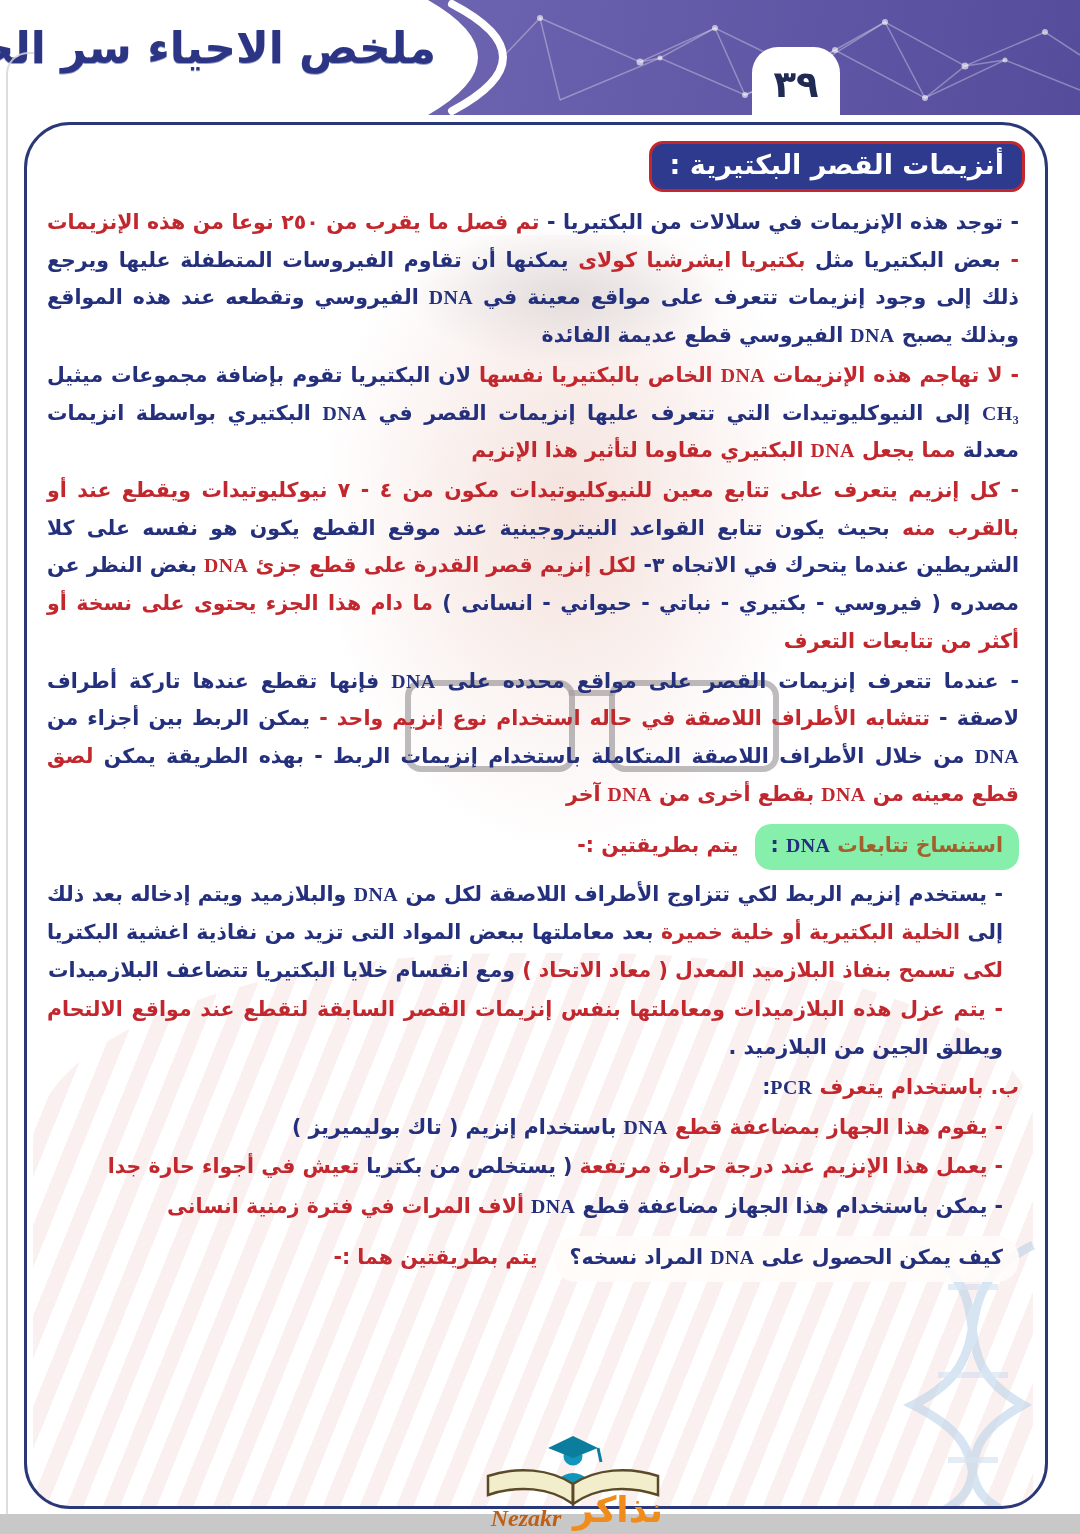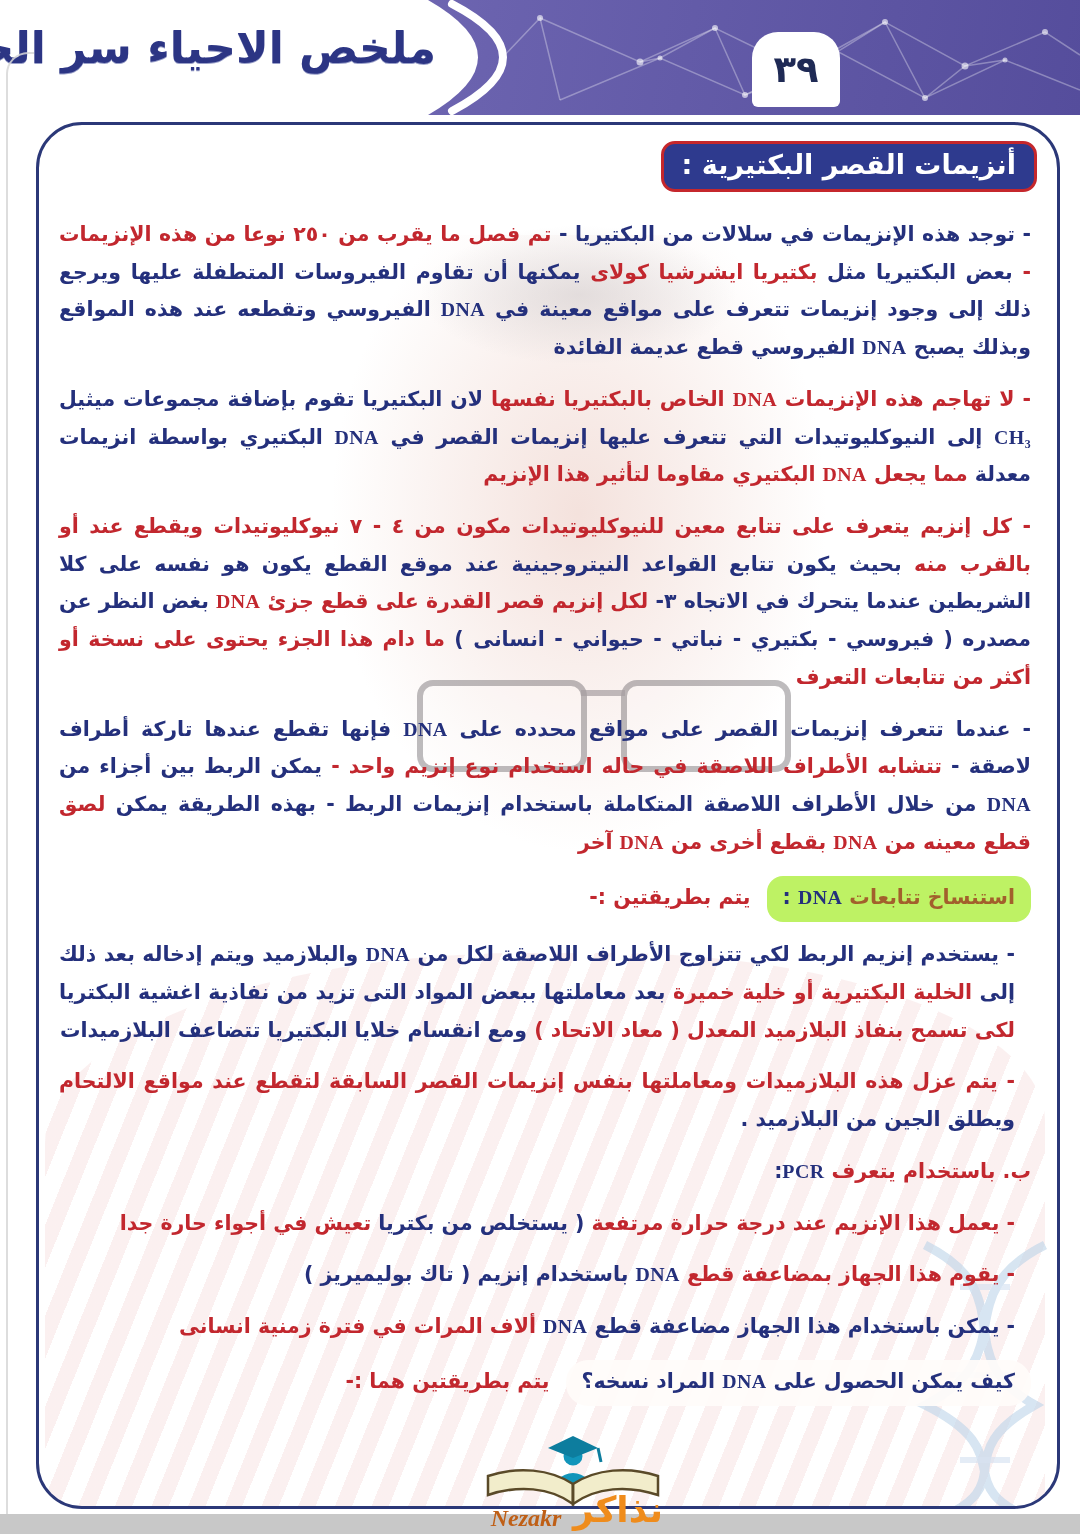--- a/index.html
+++ b/index.html
@@ -15,61 +15,61 @@
     overflow:hidden;
   }
   .banner svg{position:absolute;left:0;top:0;}
   .banner-title{
     position:absolute;left:6px;top:22px;width:430px;
     text-align:center;font-size:44px;font-weight:800;color:#2c3584;
     letter-spacing:-1px;white-space:nowrap;
     text-shadow:0 1px 0 #9aa0c9;
   }
   .page-badge{
-    position:absolute;left:752px;top:32px;width:88px;height:75px;
+    position:absolute;left:752px;top:47px;width:88px;height:75px;
     background:#fff;border-radius:26px 26px 6px 6px;
     display:flex;align-items:center;justify-content:center;
     font-size:37px;font-weight:700;color:#1f2a55;
   }
   .page-edge{
     position:absolute;left:6px;top:52px;width:26px;height:1470px;
     border:2px solid #d8d8d8;border-right:none;border-bottom:none;
     border-radius:22px 0 0 0;opacity:.85;
   }
   
   .content-box{
-    position:absolute;left:36px;top:122px;width:1018px;height:1381px;
+    position:absolute;left:24px;top:122px;width:1018px;height:1381px;
     border:3px solid #2b3878;border-radius:46px;
     overflow:hidden;background:transparent;
   }
   .pill-row{position:relative;z-index:2;padding:16px 20px 0 0;display:flex;justify-content:flex-start;}
   .section-pill{
     background:#2e3a8e;border:3px solid #c5272c;border-radius:14px;
     color:#fff;font-size:27px;font-weight:700;padding:5px 18px 9px;
     white-space:nowrap;
   }
   .blocks{
     position:relative;z-index:2;
     padding:10px 26px 0 20px;
     font-size:20.5px;font-weight:700;line-height:1.84;
     text-align:justify;color:#24307c;
   }
-  .blk{margin:14px 0;}
+  .blk{margin:2px 0;}
   .blk.lvl1{padding-right:16px;}
   .blk.hdr{text-align:right;margin:10px 0 6px;}
   .seg-b{color:#24307c;}
   .seg-r{color:#c2272e;}
   .seg-br{color:#a2602c;}
   .latin{
     font-family:"Liberation Serif","DejaVu Serif",serif;
     font-weight:600;font-size:.97em;letter-spacing:.4px;
     direction:ltr;unicode-bidi:embed;
   }
   .hpill{display:inline-block;border-radius:16px;padding:3px 16px 6px;}
-  .hpill.pink{background:#bef264;}
+  .hpill.pink{background:#86efac;}
   .hpill.light{background:rgba(255,252,250,.92);border-radius:22px;}
   .htail{margin-right:16px;}
   
   .wm{position:absolute;z-index:0;pointer-events:none;}
   .wm-head{left:290px;top:110px;width:500px;height:620px;
     background:radial-gradient(ellipse at 50% 45%,rgba(238,210,202,.65),rgba(238,210,202,0) 70%);}
   .wm-hair{left:380px;top:100px;width:320px;height:140px;border-radius:50%;
     background:radial-gradient(ellipse,rgba(190,184,186,.4),rgba(190,184,186,0) 70%);}
   .wm-glasses{left:372px;top:555px;width:380px;height:86px;opacity:.5;}
   .wm-glasses .lens{
@@ -155,22 +155,22 @@
 
   <div class="blocks">
       <div class="blk lvl0"><span class="seg-b">- </span><span class="seg-b">توجد هذه الإنزيمات في سلالات من البكتيريا - </span><span class="seg-r">تم فصل ما يقرب من ٢٥٠ نوعا من هذه الإنزيمات - </span><span class="seg-b">بعض البكتيريا مثل </span><span class="seg-r">بكتيريا ايشرشيا كولاى </span><span class="seg-b">يمكنها أن تقاوم الفيروسات المتطفلة عليها ويرجع ذلك إلى وجود إنزيمات تتعرف على مواقع معينة في <span class="latin">DNA</span> الفيروسي وتقطعه عند هذه المواقع وبذلك يصبح <span class="latin">DNA</span> الفيروسي قطع عديمة الفائدة</span></div>
       <div class="blk lvl0"><span class="seg-r">- </span><span class="seg-r">لا تهاجم هذه الإنزيمات <span class="latin">DNA</span> الخاص بالبكتيريا نفسها </span><span class="seg-b">لان البكتيريا تقوم بإضافة مجموعات ميثيل <span class="latin">CH₃</span> إلى النيوكليوتيدات التي تتعرف عليها إنزيمات القصر في <span class="latin">DNA</span> البكتيري بواسطة انزيمات معدلة </span><span class="seg-r">مما يجعل <span class="latin">DNA</span> البكتيري مقاوما لتأثير هذا الإنزيم</span></div>
       <div class="blk lvl0"><span class="seg-r">- </span><span class="seg-r">كل إنزيم يتعرف على تتابع معين للنيوكليوتيدات مكون من ٤ - ٧ نيوكليوتيدات ويقطع عند أو بالقرب منه </span><span class="seg-b">بحيث يكون تتابع القواعد النيتروجينية عند موقع القطع يكون هو نفسه على كلا الشريطين عندما يتحرك في الاتجاه ٣- </span><span class="seg-r">لكل إنزيم قصر القدرة على قطع جزئ <span class="latin">DNA</span> </span><span class="seg-b">بغض النظر عن مصدره ( فيروسي - بكتيري - نباتي - حيواني - انسانى ) </span><span class="seg-r">ما دام هذا الجزء يحتوى على نسخة أو أكثر من تتابعات التعرف</span></div>
       <div class="blk lvl0"><span class="seg-b">- </span><span class="seg-b">عندما تتعرف إنزيمات القصر على مواقع محدده على <span class="latin">DNA</span> فإنها تقطع عندها تاركة أطراف لاصقة - </span><span class="seg-r">تتشابه الأطراف اللاصقة في حاله استخدام نوع إنزيم واحد - </span><span class="seg-b">يمكن الربط بين أجزاء من <span class="latin">DNA</span> من خلال الأطراف اللاصقة المتكاملة باستخدام إنزيمات الربط - بهذه الطريقة يمكن </span><span class="seg-r">لصق قطع معينه من <span class="latin">DNA</span> بقطع أخرى من <span class="latin">DNA</span> آخر</span></div>
       <div class="blk hdr"><span class="hpill pink"><span class="seg-br">استنساخ تتابعات </span><span class="seg-b"><span class="latin">DNA</span> :</span></span><span class="htail"><span class="seg-r">يتم بطريقتين :-</span></span></div>
       <div class="blk lvl1"><span class="seg-b">- </span><span class="seg-b">يستخدم إنزيم الربط لكي تتزاوج الأطراف اللاصقة لكل من <span class="latin">DNA</span> والبلازميد ويتم إدخاله بعد ذلك إلى </span><span class="seg-r">الخلية البكتيرية أو خلية خميرة </span><span class="seg-b">بعد معاملتها ببعض المواد التى تزيد من نفاذية اغشية البكتريا </span><span class="seg-r">لكى تسمح بنفاذ البلازميد المعدل ( معاد الاتحاد ) </span><span class="seg-b">ومع انقسام خلايا البكتيريا تتضاعف البلازميدات</span></div>
       <div class="blk lvl1"><span class="seg-r">- </span><span class="seg-r">يتم عزل هذه البلازميدات ومعاملتها بنفس إنزيمات القصر السابقة لتقطع عند مواقع الالتحام </span><span class="seg-b">ويطلق الجين من البلازميد .</span></div>
       <div class="blk lvl0"><span class="seg-r">ب. باستخدام يتعرف </span><span class="seg-b"><span class="latin">PCR</span>:</span></div>
+      <div class="blk lvl1"><span class="seg-r">- </span><span class="seg-r">يقوم هذا الجهاز بمضاعفة قطع </span><span class="seg-b"><span class="latin">DNA</span> باستخدام إنزيم ( تاك بوليميريز )</span></div>
       <div class="blk lvl1"><span class="seg-r">- </span><span class="seg-r">يعمل هذا الإنزيم عند درجة حرارة مرتفعة </span><span class="seg-b">( يستخلص من بكتريا </span><span class="seg-r">تعيش في أجواء حارة جدا</span></div>
-      <div class="blk lvl1"><span class="seg-r">- </span><span class="seg-r">يقوم هذا الجهاز بمضاعفة قطع </span><span class="seg-b"><span class="latin">DNA</span> باستخدام إنزيم ( تاك بوليميريز )</span></div>
       <div class="blk lvl1"><span class="seg-b">- </span><span class="seg-b">يمكن باستخدام هذا الجهاز مضاعفة قطع <span class="latin">DNA</span> </span><span class="seg-r">ألاف المرات في فترة زمنية انسانى</span></div>
       <div class="blk hdr"><span class="hpill light"><span class="seg-b">كيف يمكن الحصول على <span class="latin">DNA</span> المراد نسخه؟</span></span><span class="htail"><span class="seg-r">يتم بطريقتين هما :-</span></span></div>
     </div>
 </div>
 
 <div class="logo">
   <svg width="214" height="108" viewBox="0 0 214 108">
     <g fill="#1295ba">
       <circle cx="105" cy="32" r="9.5"></circle>
       <path d="M89,56 Q105,42 121,56 L117,68 Q105,59 93,68 Z"></path>

